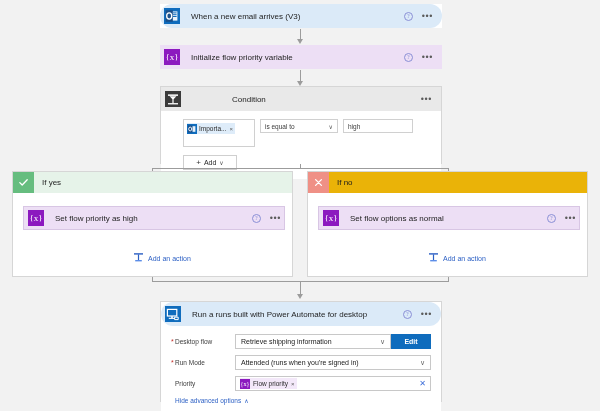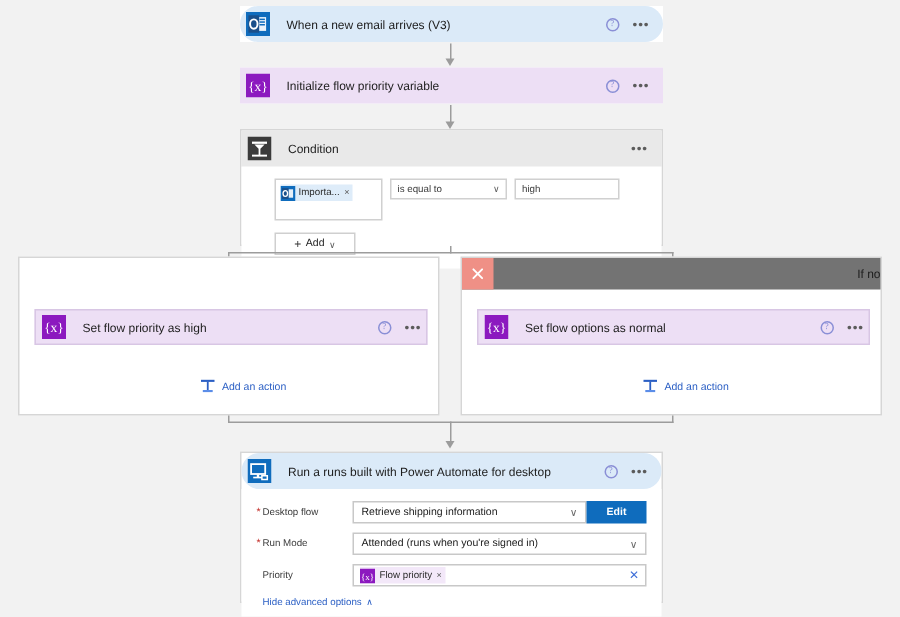--- a/index.html
+++ b/index.html
@@ -22,21 +22,21 @@
     border: 1px solid #d6d6d6;
   }
   .card-head {
     display: flex; align-items: center;
     height: 24px;
     padding: 0 6px 0 0;
     position: relative;
   }
   .card-head.blue { background: #dbeaf8; border-radius: 12px; }
   .card-head.purple { background: #eddff5; }
-  .card-head.gray { background: #e9e9e9; }
+  .card-head.gray { background: #e9e9e9; gap: 40px; }
   .head-icon {
     width: 24px; height: 24px;
     flex: 0 0 24px;
     display: flex; align-items: center; justify-content: center;
   }
   .head-title {
     flex: 1 1 auto;
     padding-left: 7px;
     font-size: 8px;
     color: #1d1d1d;
@@ -112,21 +112,21 @@
     gap: 3px;
     font-size: 7px; color: #252525;
   }
   .plus { color: #333; font-size: 8px; }
   .cv2 { color: #5a5a5a; font-size: 6px; }
 
   
   .branch { position: absolute; background: #fff; border: 1px solid #d6d6d6; }
   .branch-head { height: 21px; display: flex; align-items: center; }
   .branch-head.yes { background: #e6f3e9; }
-  .branch-head.no  { background: #737373; justify-content: space-between; }
+  .branch-head.no  { background: #eab308; }
   .branch-badge {
     width: 21px; height: 21px; flex: 0 0 21px;
     display: flex; align-items: center; justify-content: center;
   }
   .branch-badge.yes { background: #66bd7f; }
   .branch-badge.no  { background: #ef9086; }
   .branch-label { padding-left: 8px; font-size: 8px; color: #1d1d1d; }
 
   .act-card {
     position: absolute;
@@ -289,20 +289,28 @@
       </div>
     </div>
   </div>
 
   <div class="line" style="left:300px; top:164px; height:5px;"></div>
   <div class="line" style="left:152px; top:168px; width:297px; height:1px;"></div>
   <div class="line" style="left:152px; top:168px; height:4px;"></div>
   <div class="line" style="left:448px; top:168px; height:4px;"></div>
 
   <div class="branch" style="left:12px; top:171px; width:281px; height:106px;">
+    <div class="branch-head yes">
+      <span class="branch-badge yes">
+        <svg width="11" height="11" viewBox="0 0 11 11">
+          <path d="M1.8 5.6 L4.2 8 L9.2 2.8" fill="none" stroke="#ffffff" stroke-width="1.3" stroke-linecap="round" stroke-linejoin="round"></path>
+        </svg>
+      </span>
+      <span class="branch-label">If yes</span>
+    </div>
 
     <div class="act-card" style="left:10px; top:34px; width:262px;">
       <span class="act-icon">
         <svg class="ic-sq" viewBox="0 0 16 16">
           <rect x="0" y="0" width="16" height="16" fill="#8c19bf"></rect>
           <text x="8" y="11.4" font-family="Liberation Serif, serif" font-size="9" fill="#ffffff" text-anchor="middle">{x}</text>
         </svg>
       </span>
       <span class="act-title">Set flow priority as high</span>
       <span class="head-actions">

